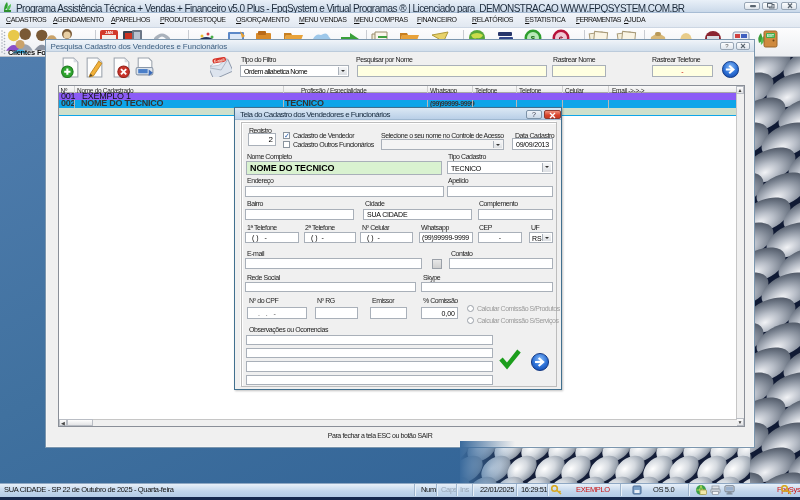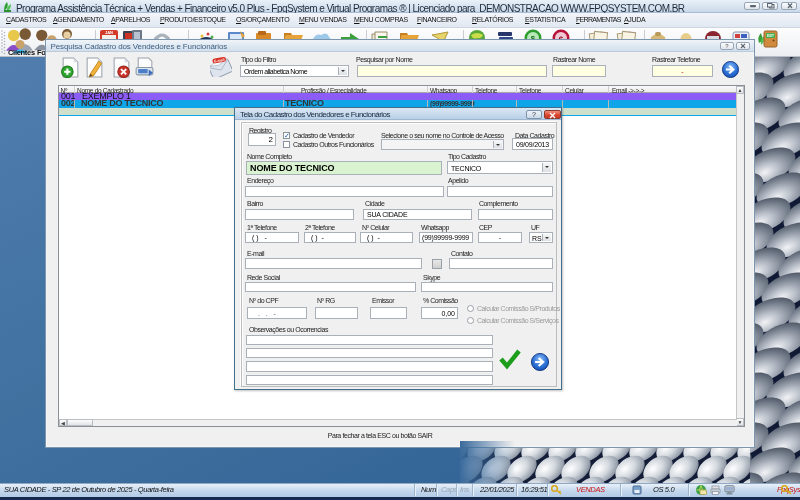--- a/index.html
+++ b/index.html
@@ -45,21 +45,21 @@
 #dtitle{left:0;top:0;width:326px;height:12px;background:linear-gradient(#dbe8f4,#b9cfe7);border-bottom:1px solid #9fb8d1;}
 #dtitletext{left:5px;top:2px;font-size:8px;color:#14283c;letter-spacing:-0.55px;white-space:nowrap;}
 #dframe{left:6px;top:14px;width:316px;height:265px;border:1px solid #bdbdbd;box-shadow:1px 1px 0 #fff inset, -1px -1px 0 #fff;}
 .dlbl{position:absolute;font-size:7px;color:#222;white-space:nowrap;letter-spacing:-0.45px;}
 .glbl{position:absolute;font-size:7px;color:#9a9a9a;white-space:nowrap;letter-spacing:-0.45px;}
 .cb{position:absolute;width:7px;height:7px;background:#fff;border:1px solid #8a949e;}
 .rad{position:absolute;width:7px;height:7px;background:#fdfdfd;border:1px solid #9aa0a8;border-radius:50%;}
 
 
 #status{left:0;top:483px;width:800px;height:14px;background:linear-gradient(#e8f0f9,#c2d6ec 55%,#b3cbe6);border-top:1px solid #8fa8c4;}
-.sp{position:absolute;top:485px;font-size:7.5px;color:#111;white-space:nowrap;letter-spacing:-0.35px;font-style:italic;}
+.sp{position:absolute;top:485px;font-size:7.5px;color:#111;white-space:nowrap;letter-spacing:-0.35px;}
 .sdiv{position:absolute;top:484px;width:1px;height:12px;background:#9db4cd;box-shadow:1px 0 0 #e8f0f8;}
 #navy{left:0;top:497px;width:800px;height:3px;background:#16294e;}
 </style></head>
 <body>
 <div id="stage">
 
   <div class="abs" id="titlebar"></div>
   <svg class="abs" style="left:2px;top:1px" width="11" height="11" viewBox="0 0 11 11">
       <path d="M2 10 C2 6 3 3 5 1 C6 3 6 5 5 7 Z" fill="#2f9e31"></path>
       <path d="M5 10 C8 9 9 6 9 3 C7 4 5 6 5 8 Z" fill="#52c454"></path>
@@ -631,21 +631,21 @@
   <div class="sp" style="left:421px">Num</div>
   <div class="sdiv" style="left:436px"></div>
   <div class="sp" style="left:441px;color:#98a6b6">Caps</div>
   <div class="sdiv" style="left:456px"></div>
   <div class="sp" style="left:460px;color:#98a6b6">Ins</div>
   <div class="sdiv" style="left:472px"></div>
   <div class="sp" style="left:480px">22/01/2025</div>
   <div class="sdiv" style="left:516px"></div>
   <div class="sp" style="left:521px">16:29:51</div>
   <div class="sdiv" style="left:547px"></div>
-  <div class="sp" style="left:576px;color:#cc1111">VENDAS</div>
+  <div class="sp" style="left:576px;color:#cc1111">EXEMPLO</div>
   <div class="sdiv" style="left:620px"></div>
   <div class="sp" style="left:653px">OS 5.0</div>
   <div class="sdiv" style="left:688px"></div>
   <div class="sp" style="left:777px;color:#cc1111">FpqSystem</div>
   <svg class="abs" style="left:551px;top:485px" width="11" height="10" viewBox="0 0 11 10">
       <circle cx="3.5" cy="3.5" r="2.8" fill="none" stroke="#d8a820" stroke-width="1.6"></circle>
       <path d="M5.5 5 L10 9 M8 7.5 l1.5-1.5" stroke="#d8a820" stroke-width="1.6"></path>
     </svg>
     <svg class="abs" style="left:632px;top:485px" width="10" height="10" viewBox="0 0 10 10">
       <rect x="1" y="1" width="8" height="8" rx="1" fill="#7aa0c8" stroke="#4a6a94"></rect>

